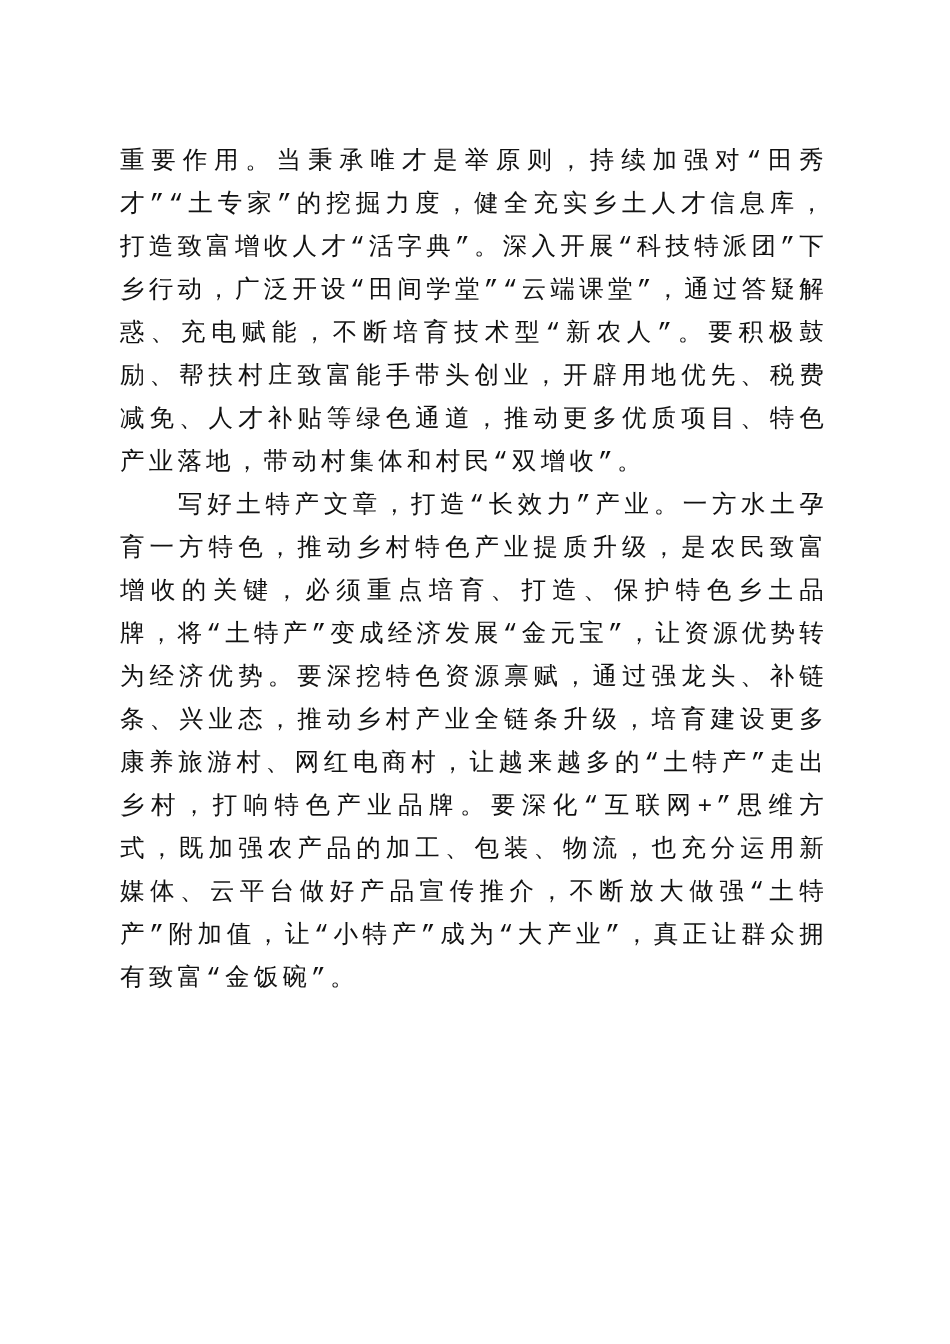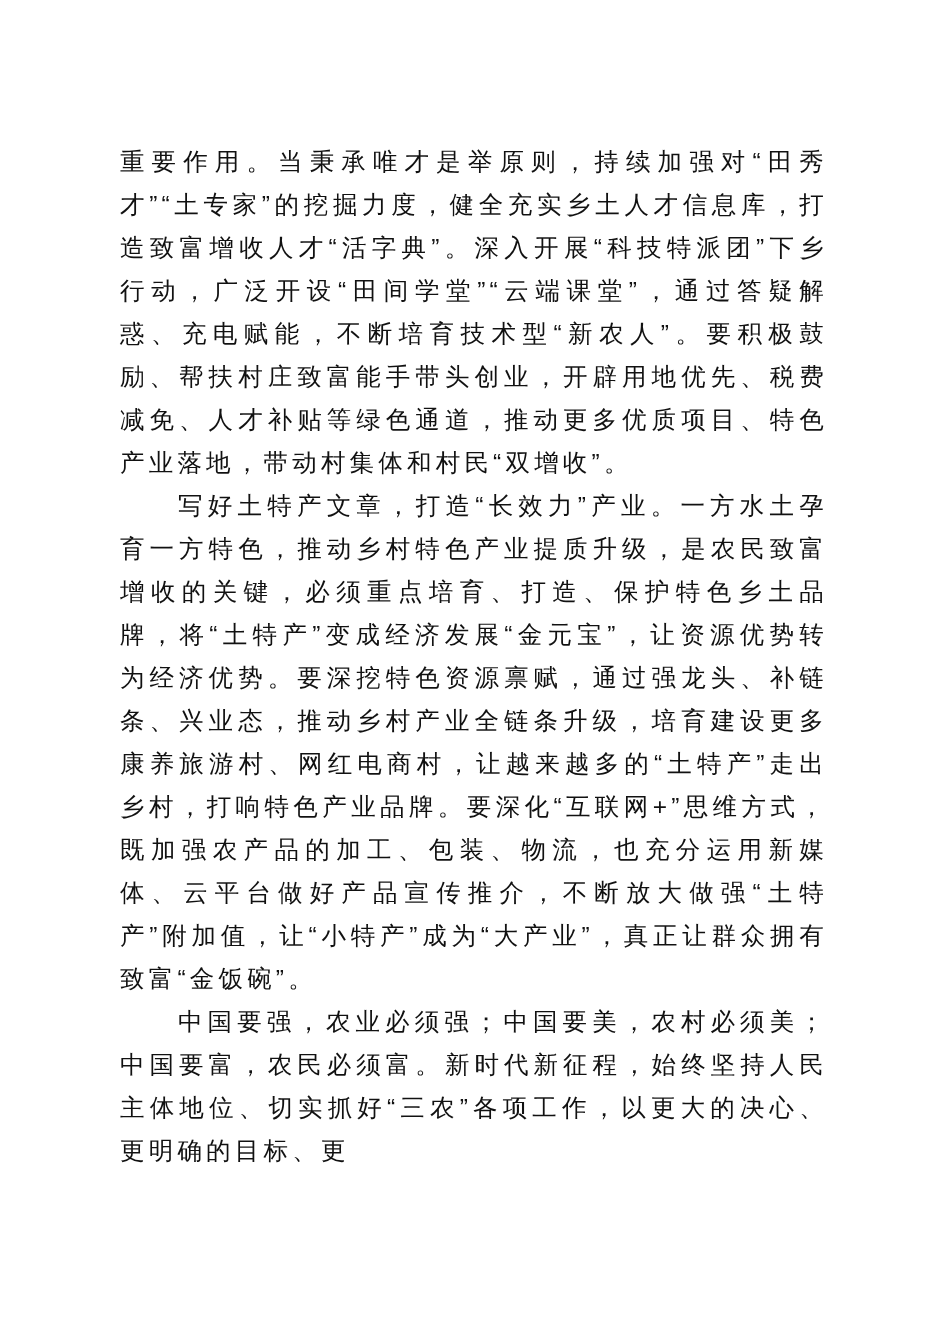--- a/index.html
+++ b/index.html
@@ -2,30 +2,29 @@
 <html><head>
 <meta charset="utf-8">
 <style>
   html, body { margin: 0; padding: 0; background: #ffffff; }
   body { width: 950px; height: 1344px; position: relative; overflow: hidden; }
   .page {
     position: absolute;
     left: 120px;
     top: 140px;
     width: 708px;
-    font-family: Liberation Sans, sans-serif;
+    font-family: Liberation Mono, monospace;
     font-size: 24.5px;
     line-height: 43px;
     color: #111111;
     letter-spacing: 4.2px;
     text-align: justify;
   }
   .para { margin: 0; padding: 0; }
   .indent { text-indent: 58px; }
 </style>
 </head>
 <body>
 
 <div class="page">
   <p class="para">重要作用。当秉承唯才是举原则，持续加强对“田秀才”“土专家”的挖掘力度，健全充实乡土人才信息库，打造致富增收人才“活字典”。深入开展“科技特派团”下乡行动，广泛开设“田间学堂”“云端课堂”，通过答疑解惑、充电赋能，不断培育技术型“新农人”。要积极鼓励、帮扶村庄致富能手带头创业，开辟用地优先、税费减免、人才补贴等绿色通道，推动更多优质项目、特色产业落地，带动村集体和村民“双增收”。</p>
   <p class="para indent">写好土特产文章，打造“长效力”产业。一方水土孕育一方特色，推动乡村特色产业提质升级，是农民致富增收的关键，必须重点培育、打造、保护特色乡土品牌，将“土特产”变成经济发展“金元宝”，让资源优势转为经济优势。要深挖特色资源禀赋，通过强龙头、补链条、兴业态，推动乡村产业全链条升级，培育建设更多康养旅游村、网红电商村，让越来越多的“土特产”走出乡村，打响特色产业品牌。要深化“互联网+”思维方式，既加强农产品的加工、包装、物流，也充分运用新媒体、云平台做好产品宣传推介，不断放大做强“土特产”附加值，让“小特产”成为“大产业”，真正让群众拥有致富“金饭碗”。</p>
-  <p class="para indent">中国要强，农业必须强；中国要美，农村必须美；中国要富，农民必须富。新时代新征程，始终坚持人民主体地位、切实抓好“三农”各项工作，以更大的决心、更明确的目标、更</p>
 </div>
 
 </body></html>

